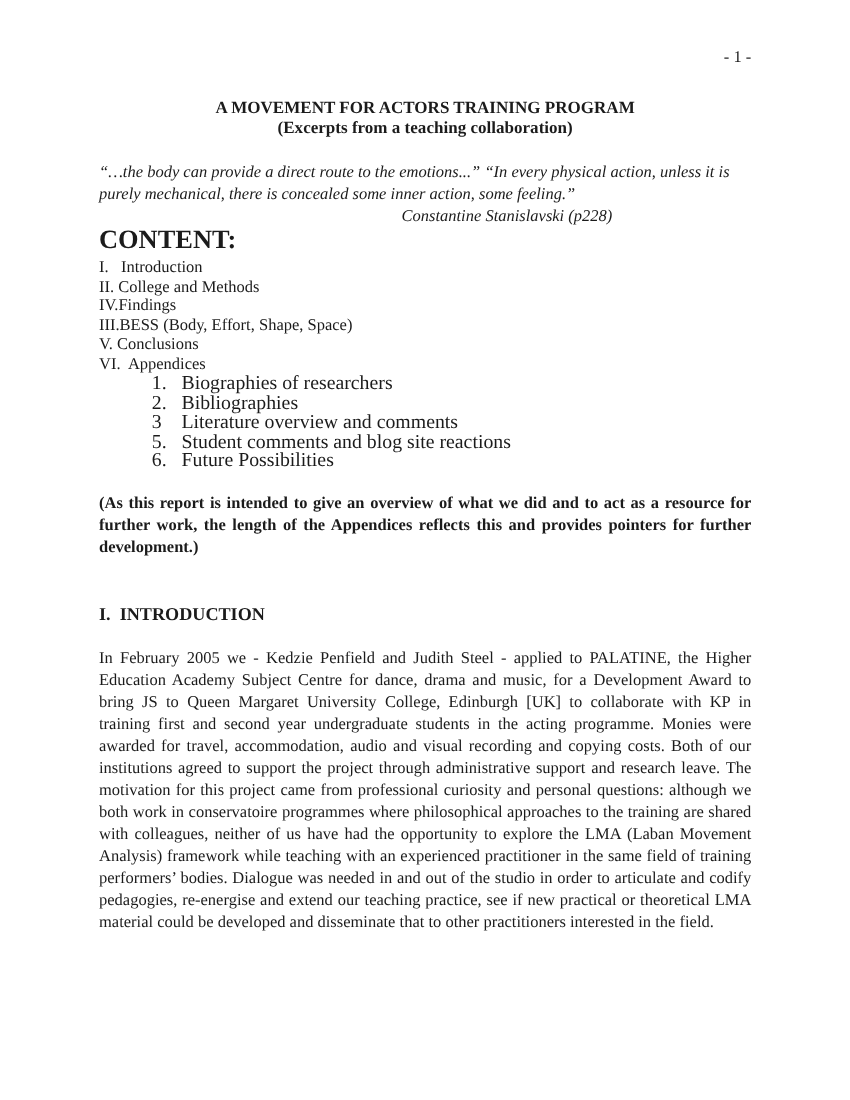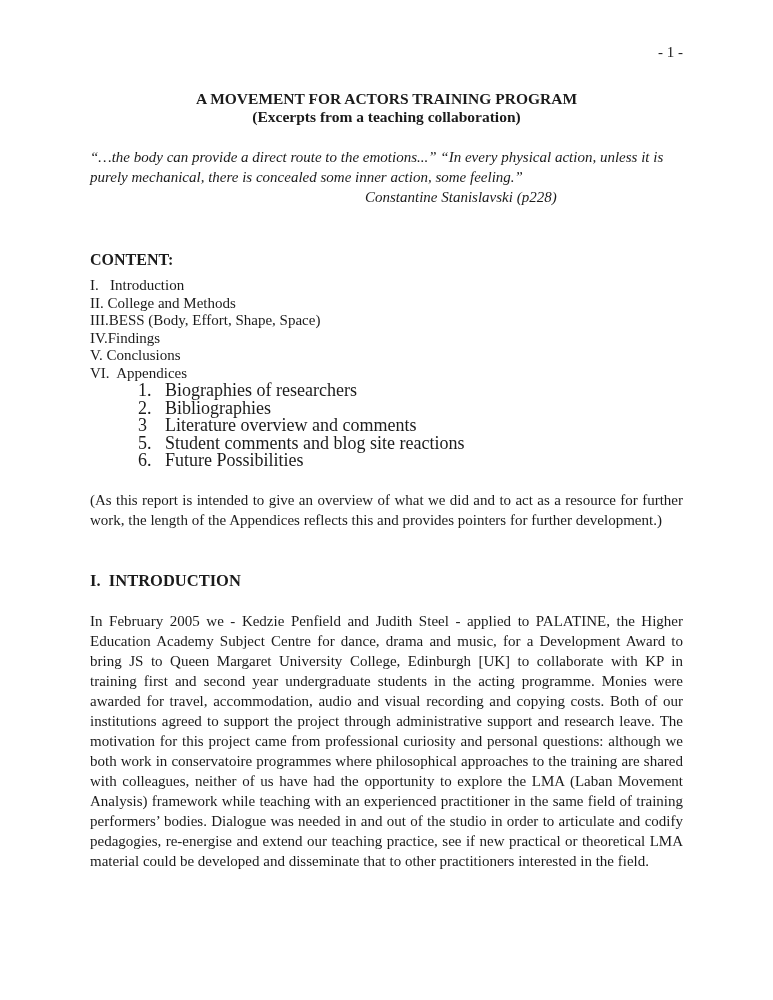--- a/index.html
+++ b/index.html
@@ -36,23 +36,22 @@
     font-size: 15px;
     line-height: 20px;
   }
   .quote-attribution {
     margin-left: 275px;
     font-style: italic;
     font-size: 15px;
     line-height: 20px;
   }
   .content-heading {
-    margin-top: 42px;
     font-weight: bold;
-    font-size: 16px;
+    font-size: 24px;
     line-height: 22px;
   }
   .toc {
     margin-top: 6px;
     font-size: 15px;
     line-height: 17.5px;
   }
   .toc-item {
     white-space: pre-wrap;
   }
@@ -62,20 +61,21 @@
     line-height: 17.5px;
   }
   .toc-subitem {
     white-space: pre-wrap;
   }
   .note {
     margin-top: 20px;
     font-size: 15px;
     line-height: 20px;
     text-align: justify;
+    font-weight: bold;
   }
   .section-heading {
     margin-top: 40px;
     font-weight: bold;
     font-size: 16.5px;
     line-height: 21px;
     white-space: pre-wrap;
   }
   .body-paragraph {
     margin-top: 20px;
@@ -97,22 +97,22 @@
   </div>
 
   <div class="quote-block">“…the body can provide a direct route to the emotions...” “In every physical action, unless it is purely mechanical, there is concealed some inner action, some feeling.”</div>
   <div class="quote-attribution">Constantine Stanislavski (p228)</div>
 
   <div class="content-heading">CONTENT:</div>
 
   <div class="toc">
     <div class="toc-item">I.   Introduction</div>
     <div class="toc-item">II. College and Methods</div>
+    <div class="toc-item">IV.Findings</div>
     <div class="toc-item">III.BESS (Body, Effort, Shape, Space)</div>
-    <div class="toc-item">IV.Findings</div>
     <div class="toc-item">V. Conclusions</div>
     <div class="toc-item">VI.  Appendices</div>
     <div class="toc-sublist">
       <div class="toc-subitem">1.   Biographies of researchers</div>
       <div class="toc-subitem">2.   Bibliographies</div>
       <div class="toc-subitem">3    Literature overview and comments</div>
       <div class="toc-subitem">5.   Student comments and blog site reactions</div>
       <div class="toc-subitem">6.   Future Possibilities</div>
     </div>
   </div>

